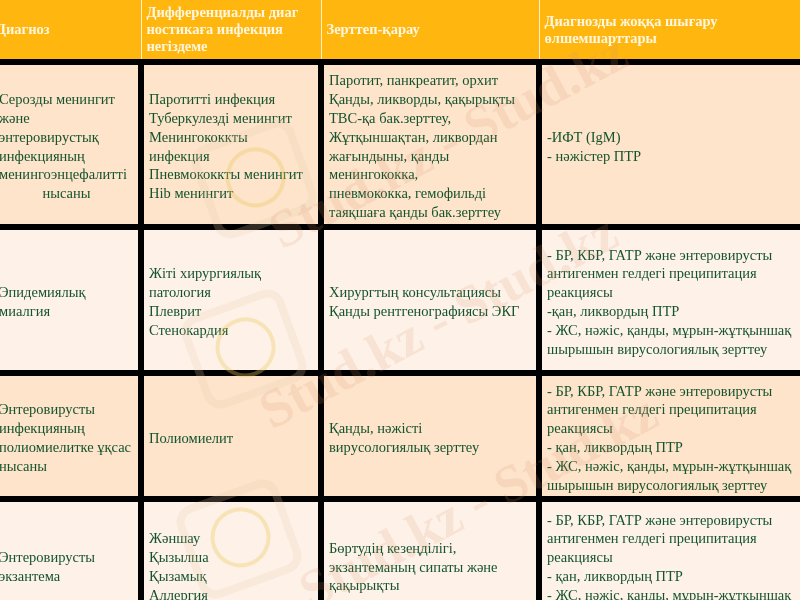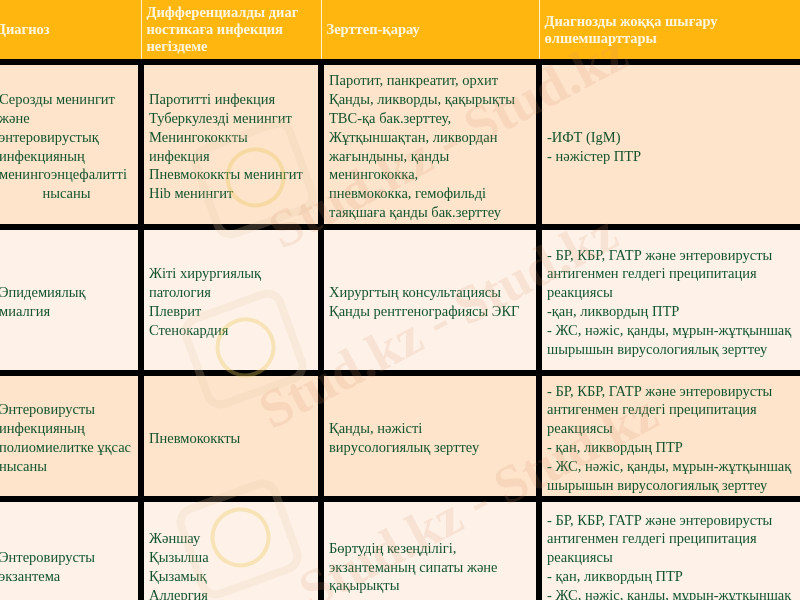--- a/index.html
+++ b/index.html
@@ -142,21 +142,21 @@
 Қанды рентгенографиясы ЭКГ</td>
         <td>- БР, КБР, ГАТР және энтеровирусты антигенмен гелдегі преципитация реакциясы
 -қан, ликвордың ПТР
 - ЖС, нәжіс, қанды, мұрын-жұтқыншақ шырышын  вирусологиялық зерттеу</td>
       </tr>
       <tr class="odd r3">
         <td>Энтеровирусты
 инфекцияның
 полиомиелитке ұқсас
 нысаны</td>
-        <td>Пневмококкты</td>
+        <td>Полиомиелит</td>
         <td>Қанды, нәжісті
 вирусологиялық зерттеу</td>
         <td>- БР, КБР, ГАТР және энтеровирусты антигенмен гелдегі преципитация реакциясы
 - қан, ликвордың ПТР
 - ЖС, нәжіс, қанды, мұрын-жұтқыншақ шырышын  вирусологиялық зерттеу</td>
       </tr>
       <tr class="even r4">
         <td>Энтеровирусты
 экзантема</td>
         <td>Жәншау

